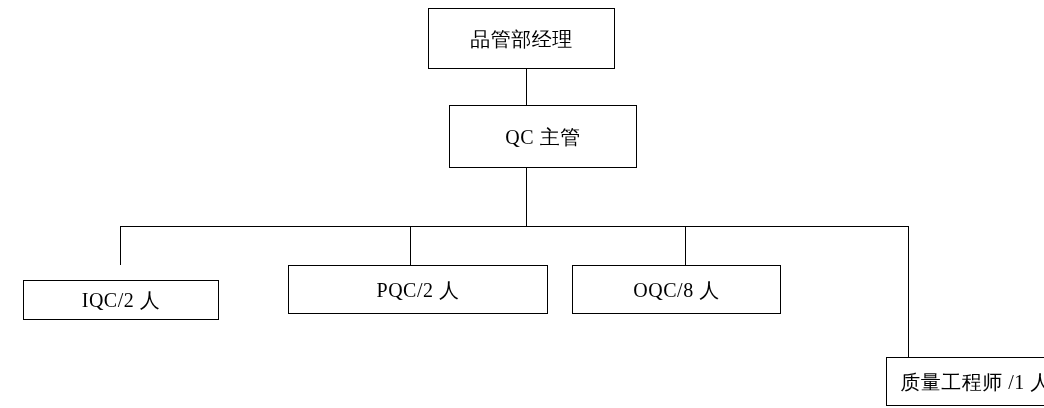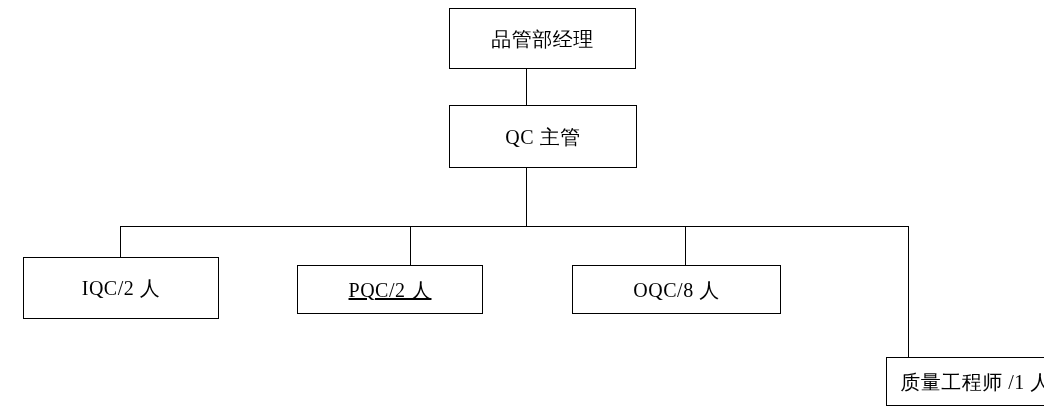--- a/index.html
+++ b/index.html
@@ -46,24 +46,24 @@
     z-index: 1;
   }
   .connector-h {
     position: absolute;
     height: 0;
     border-top: 1.4px solid #000000;
     z-index: 1;
   }
 
   
-  #node-manager       { left: 449px; top: 8px;   width: 187px; height: 61px; }
+  #node-manager       { left: 428px; top: 8px;   width: 187px; height: 61px; }
   #node-qc-supervisor { left: 449px; top: 105px; width: 188px; height: 63px; }
-  #node-iqc           { left: 23px;  top: 257px; width: 196px; height: 62px; }
-  #node-pqc           { left: 297px; top: 265px; width: 186px; height: 49px; text-decoration: underline; }
+  #node-iqc           { left: 23px;  top: 280px; width: 196px; height: 40px; }
+  #node-pqc           { left: 288px; top: 265px; width: 260px; height: 49px; }
   #node-oqc           { left: 572px; top: 265px; width: 209px; height: 49px; }
   #node-quality-eng   { left: 886px; top: 357px; width: 179px; height: 49px; }
 
   
   #conn-manager-to-supervisor { left: 526px; top: 69px;  height: 36px; }
   #conn-supervisor-to-bus     { left: 526px; top: 168px; height: 58px; }
   #conn-bus                   { left: 120px; top: 226px; width: 789px; }
   #conn-bus-to-iqc            { left: 120px; top: 226px; height: 39px; }
   #conn-bus-to-pqc            { left: 410px; top: 226px; height: 39px; }
   #conn-bus-to-oqc            { left: 685px; top: 226px; height: 39px; }

